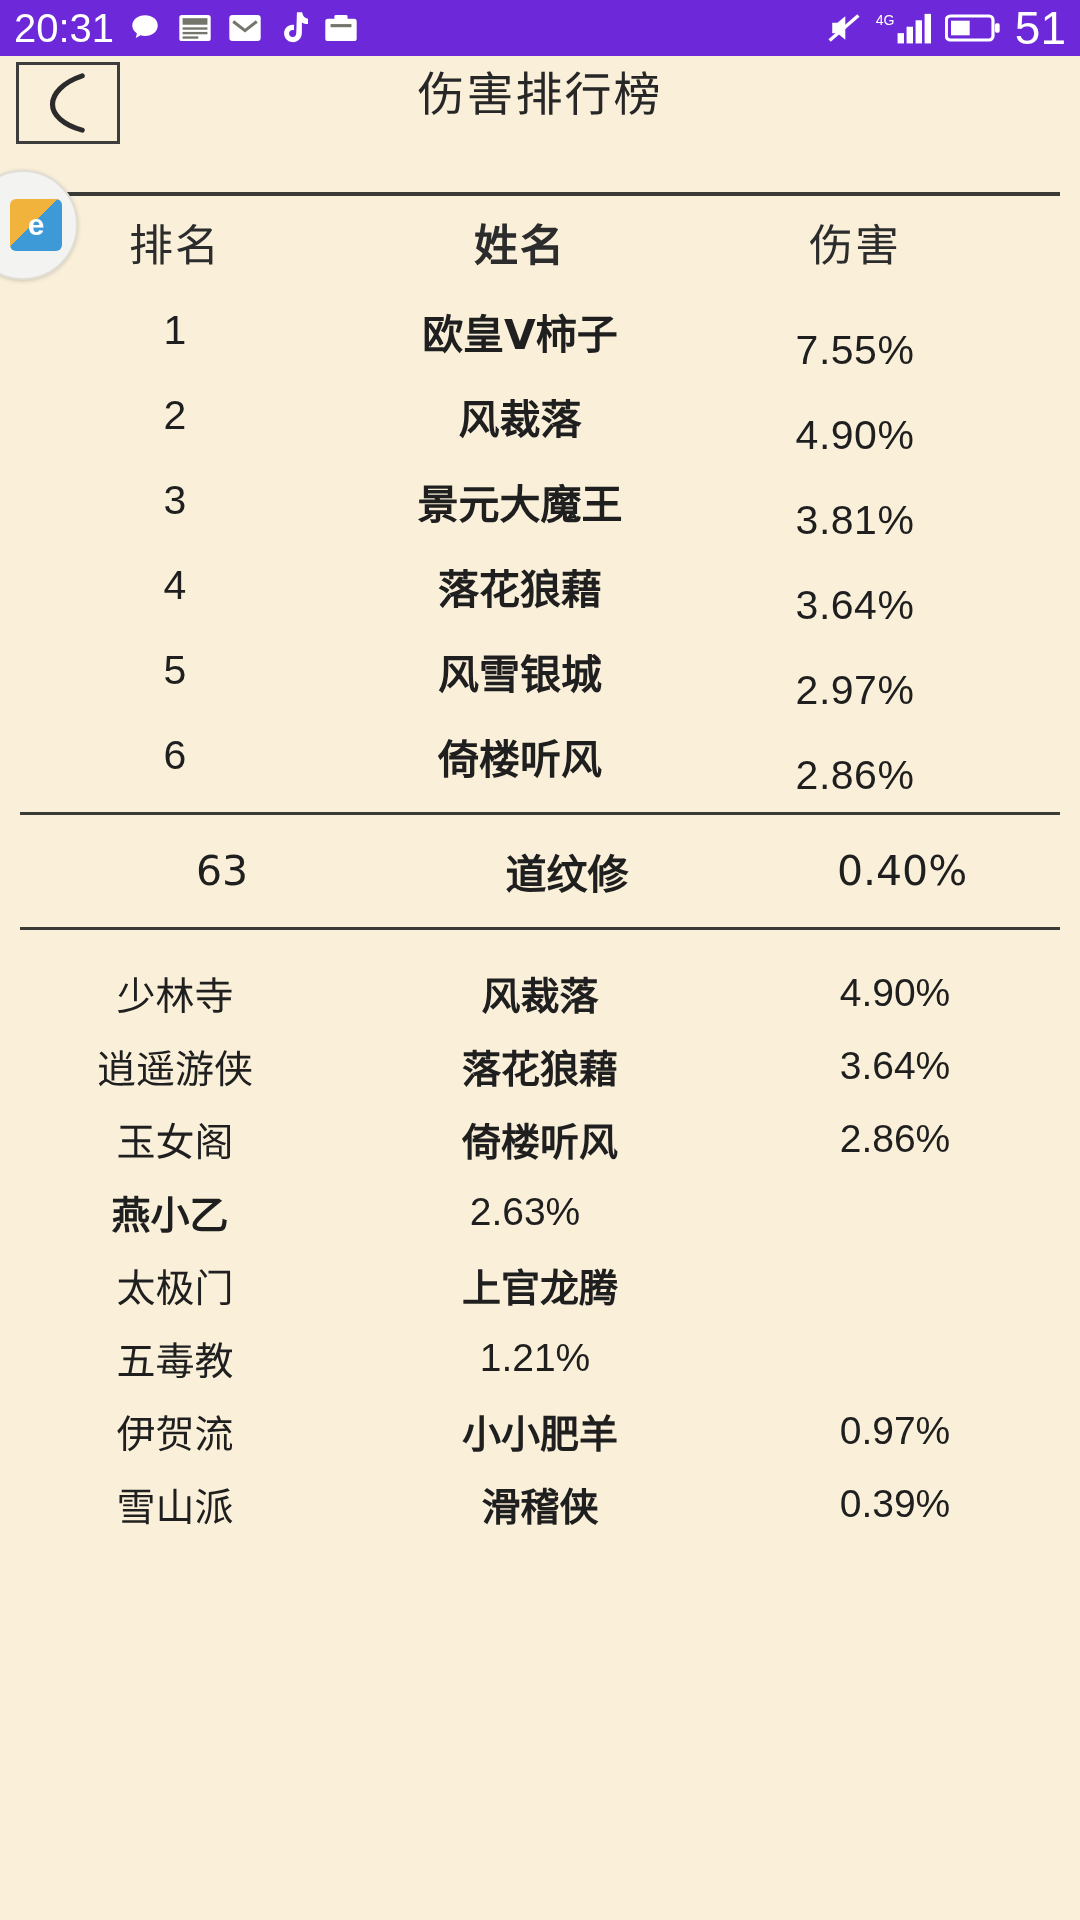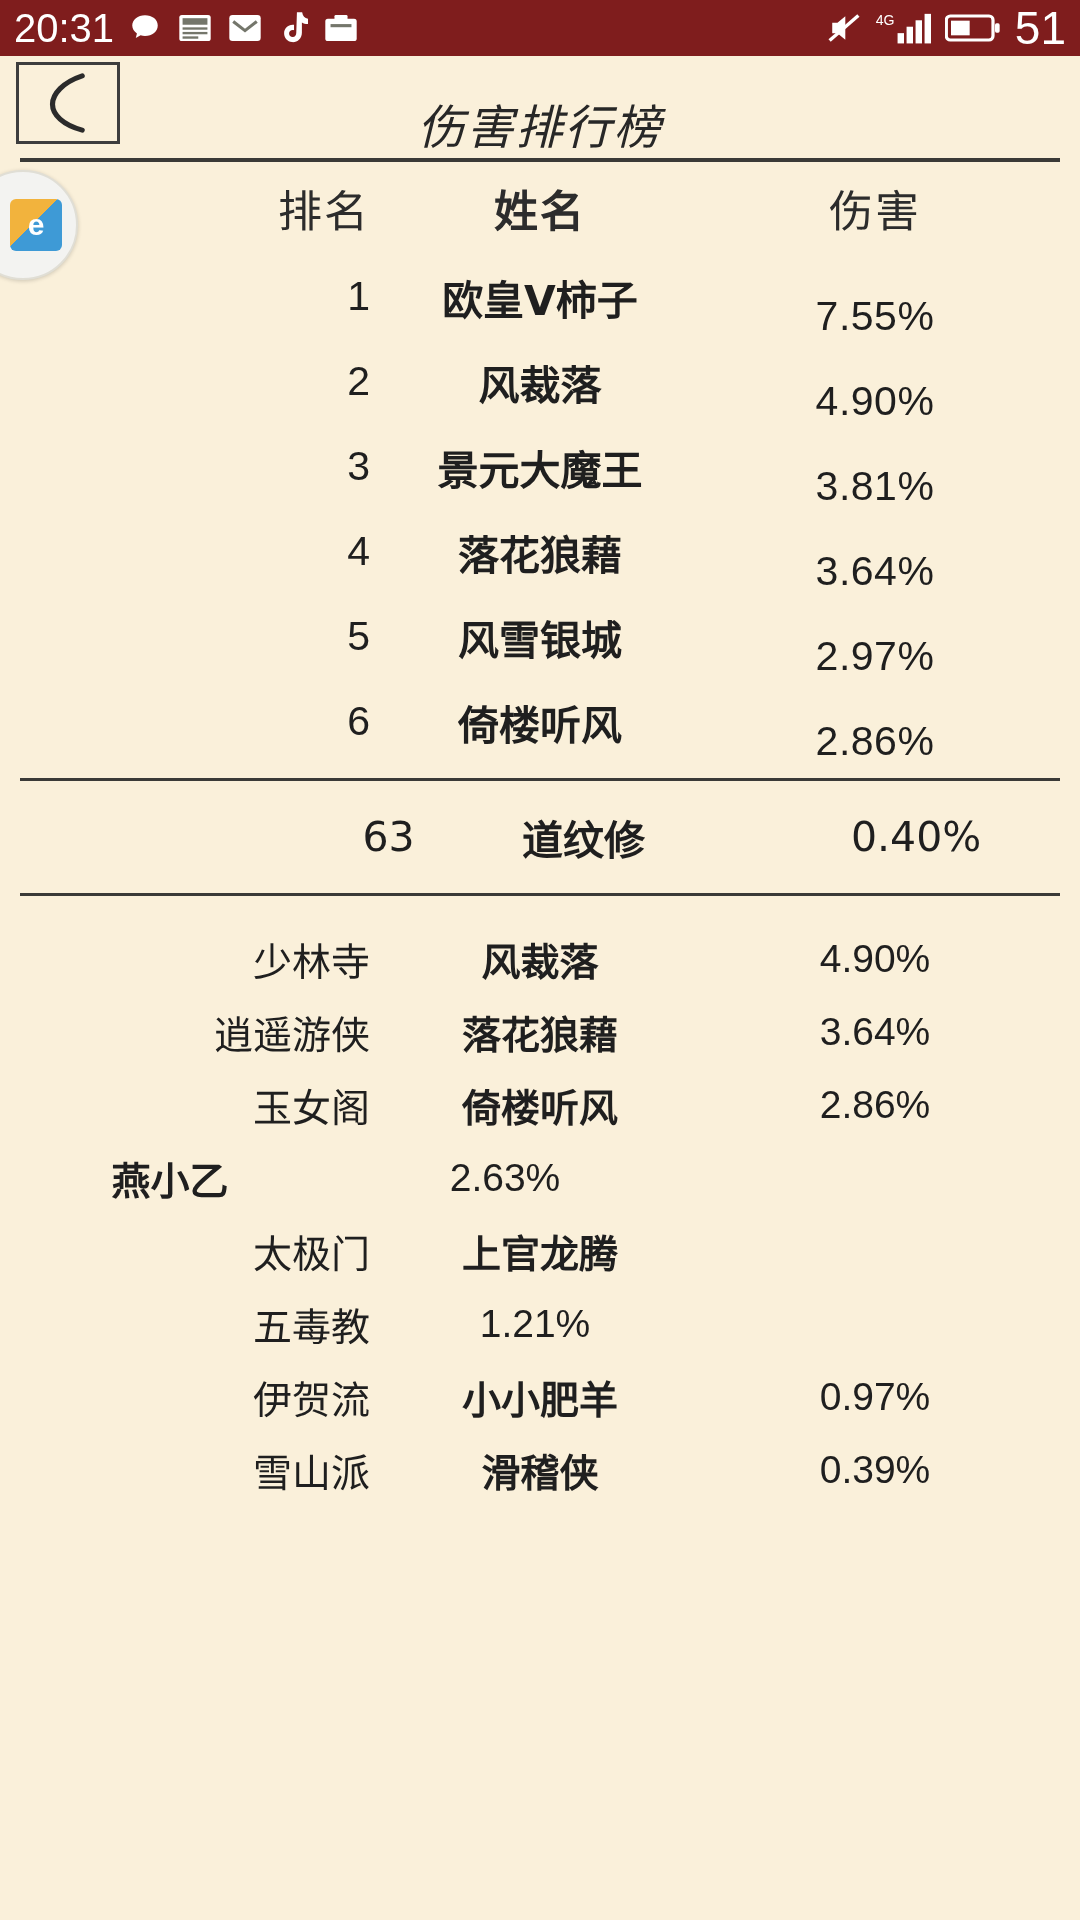--- a/index.html
+++ b/index.html
@@ -7,21 +7,21 @@
     width: 1080px;
     height: 1920px;
     background: #faf0da;
     font-family: "DejaVu Sans", "Liberation Sans", sans-serif;
     overflow: hidden;
   }
 
   
   .statusbar {
     height: 56px;
-    background: #7f1d1d;
+    background: #6d28d9;
     color: #ffffff;
     display: flex;
     align-items: center;
     padding: 0 14px;
     gap: 14px;
   }
   .status-clock {
     font-size: 40px;
     font-weight: 500;
     letter-spacing: 0px;
@@ -36,25 +36,24 @@
     font-size: 46px;
     font-weight: 500;
     font-family: "Liberation Sans", sans-serif;
     margin-left: 2px;
     text-align: center;
   }
 
   
   .header {
     position: relative;
-    height: 102px;
-    display: flex;
-    align-items: flex-end;
+    height: 136px;
+    display: flex;
+    align-items: flex-start;
     justify-content: center;
-    font-style: italic;
   }
   .page-title {
     font-size: 47px;
     color: #272727;
     letter-spacing: 2px;
     font-family: "DejaVu Sans", sans-serif;
   }
   .back-button {
     position: absolute;
     left: 16px;
@@ -103,21 +102,21 @@
   }
   .rule.thin { height: 3px; }
 
   
   .table { width: 100%; }
   .row {
     display: flex;
     align-items: center;
     width: 100%;
   }
-  .col-rank  { width: 350px; text-align: right; margin-left: 20px; }
+  .col-rank  { width: 350px; text-align: center; }
   .col-name  { width: 340px; text-align: center; font-weight: bold; }
   .col-dmg   { width: 330px; text-align: center; }
 
   .head-row { height: 92px; }
   .head-row span {
     font-size: 44px;
     color: #2c2c2c;
     letter-spacing: 2px;
   }
 
@@ -125,21 +124,21 @@
   .data-row span {
     font-size: 41px;
     color: #1f1f1f;
   }
   .data-row .col-dmg { font-family: "Liberation Sans", sans-serif; letter-spacing: .5px; margin-top: 39px; }
   .data-row .col-rank { font-family: "Liberation Sans", sans-serif; }
 
   .self-row { height: 112px; padding-left: 47px; }
   .self-row span { font-size: 41px; color: #1f1f1f; }
 
-  .sect-row { height: 73px; }
+  .sect-row { height: 73px; gap: 20px; }
   .sect-row span { font-size: 39px; color: #1f1f1f; }
   .sect-row .col-rank { width: 350px; }
   .sect-row .col-name { width: 340px; }
   .sect-row .col-dmg  { width: 330px; font-family: "Liberation Sans", sans-serif; }
 
   .spacer-sm { height: 14px; }
   .spacer-md { height: 26px; }
 </style>
 </head>
 <body>

